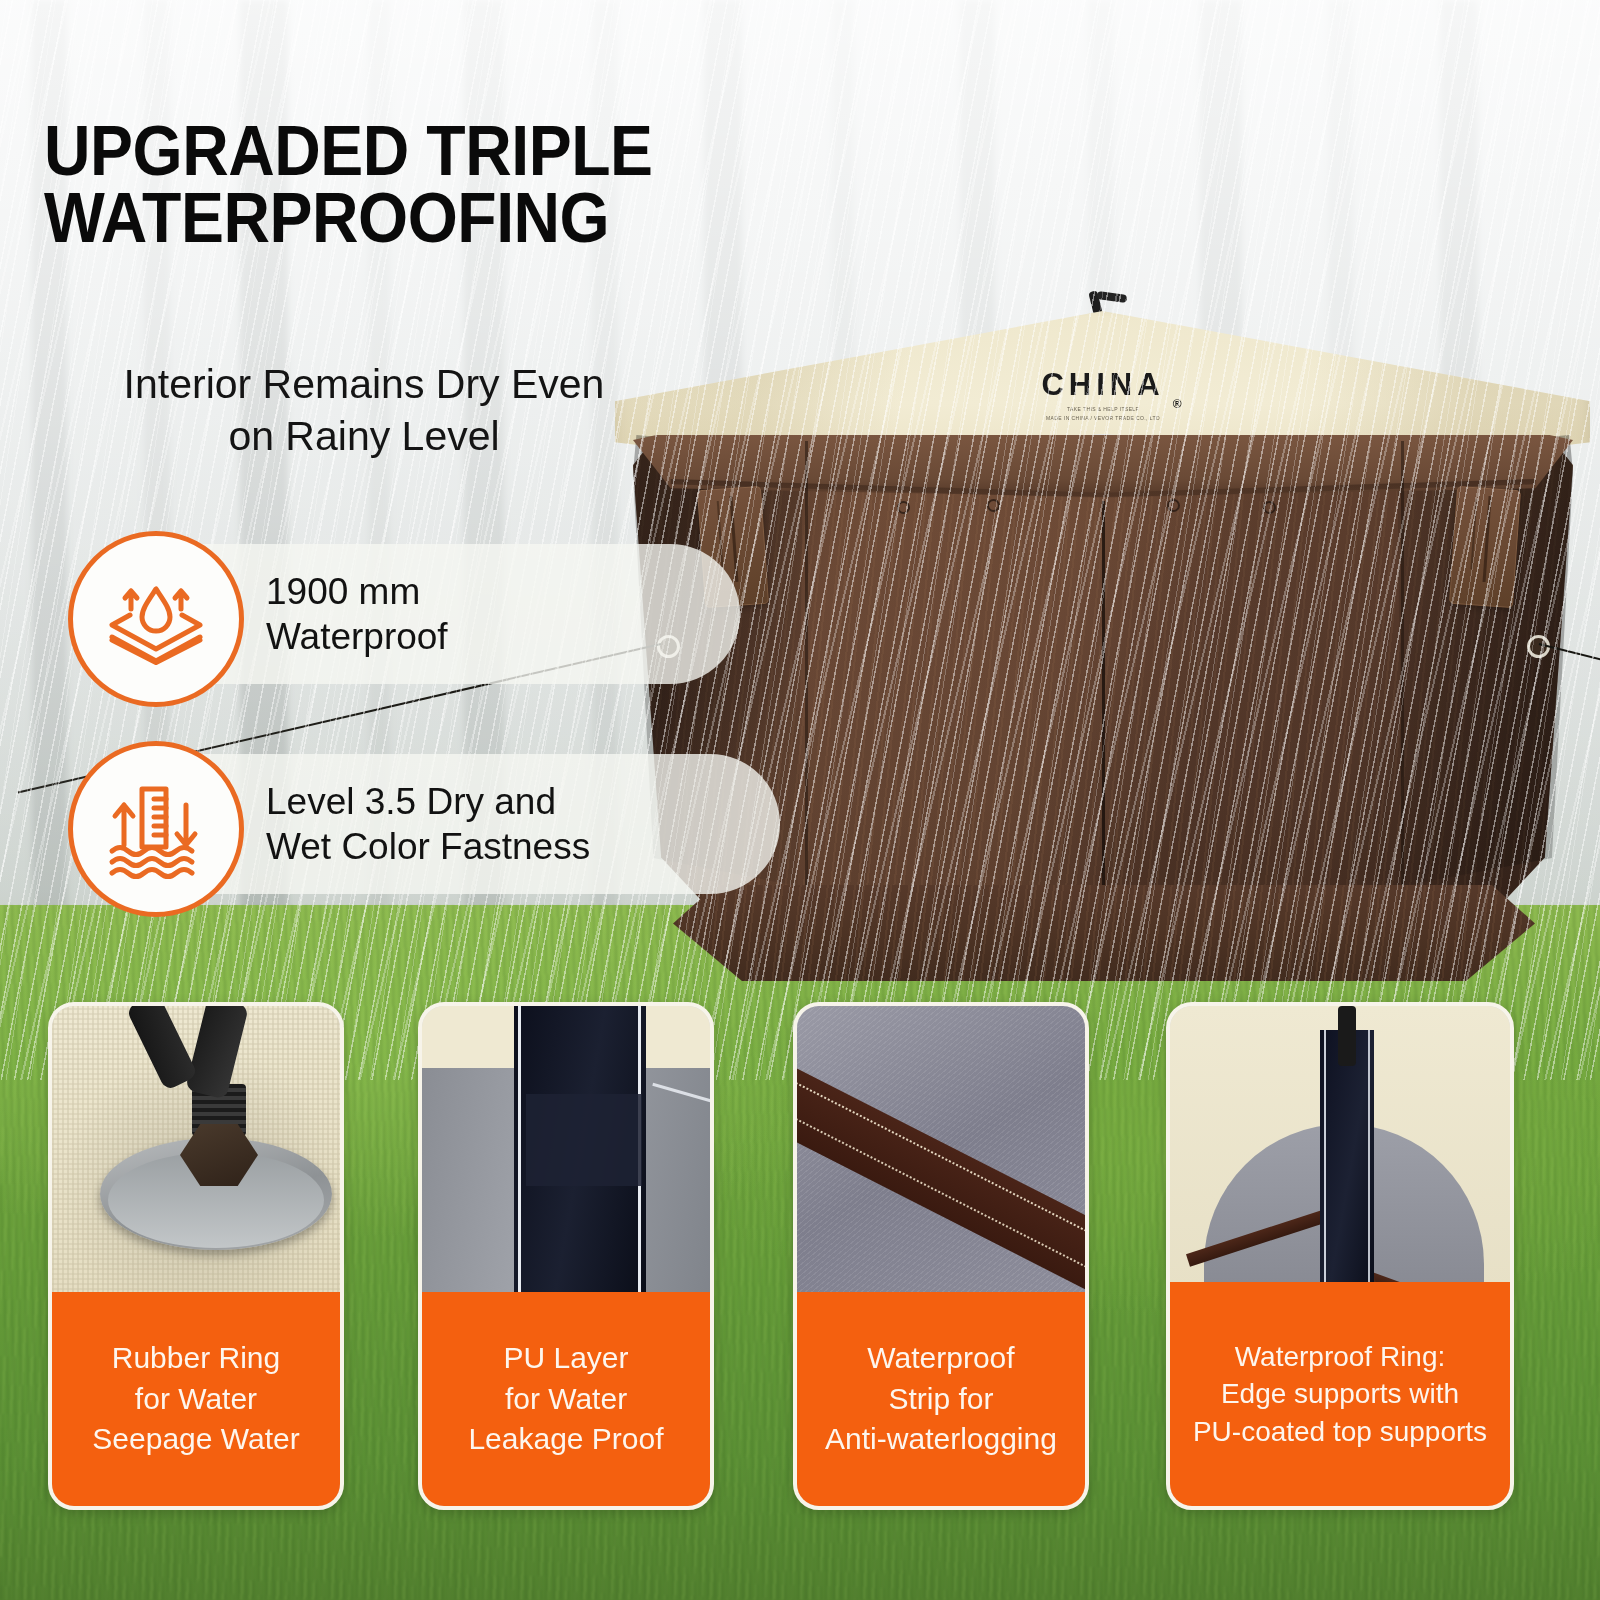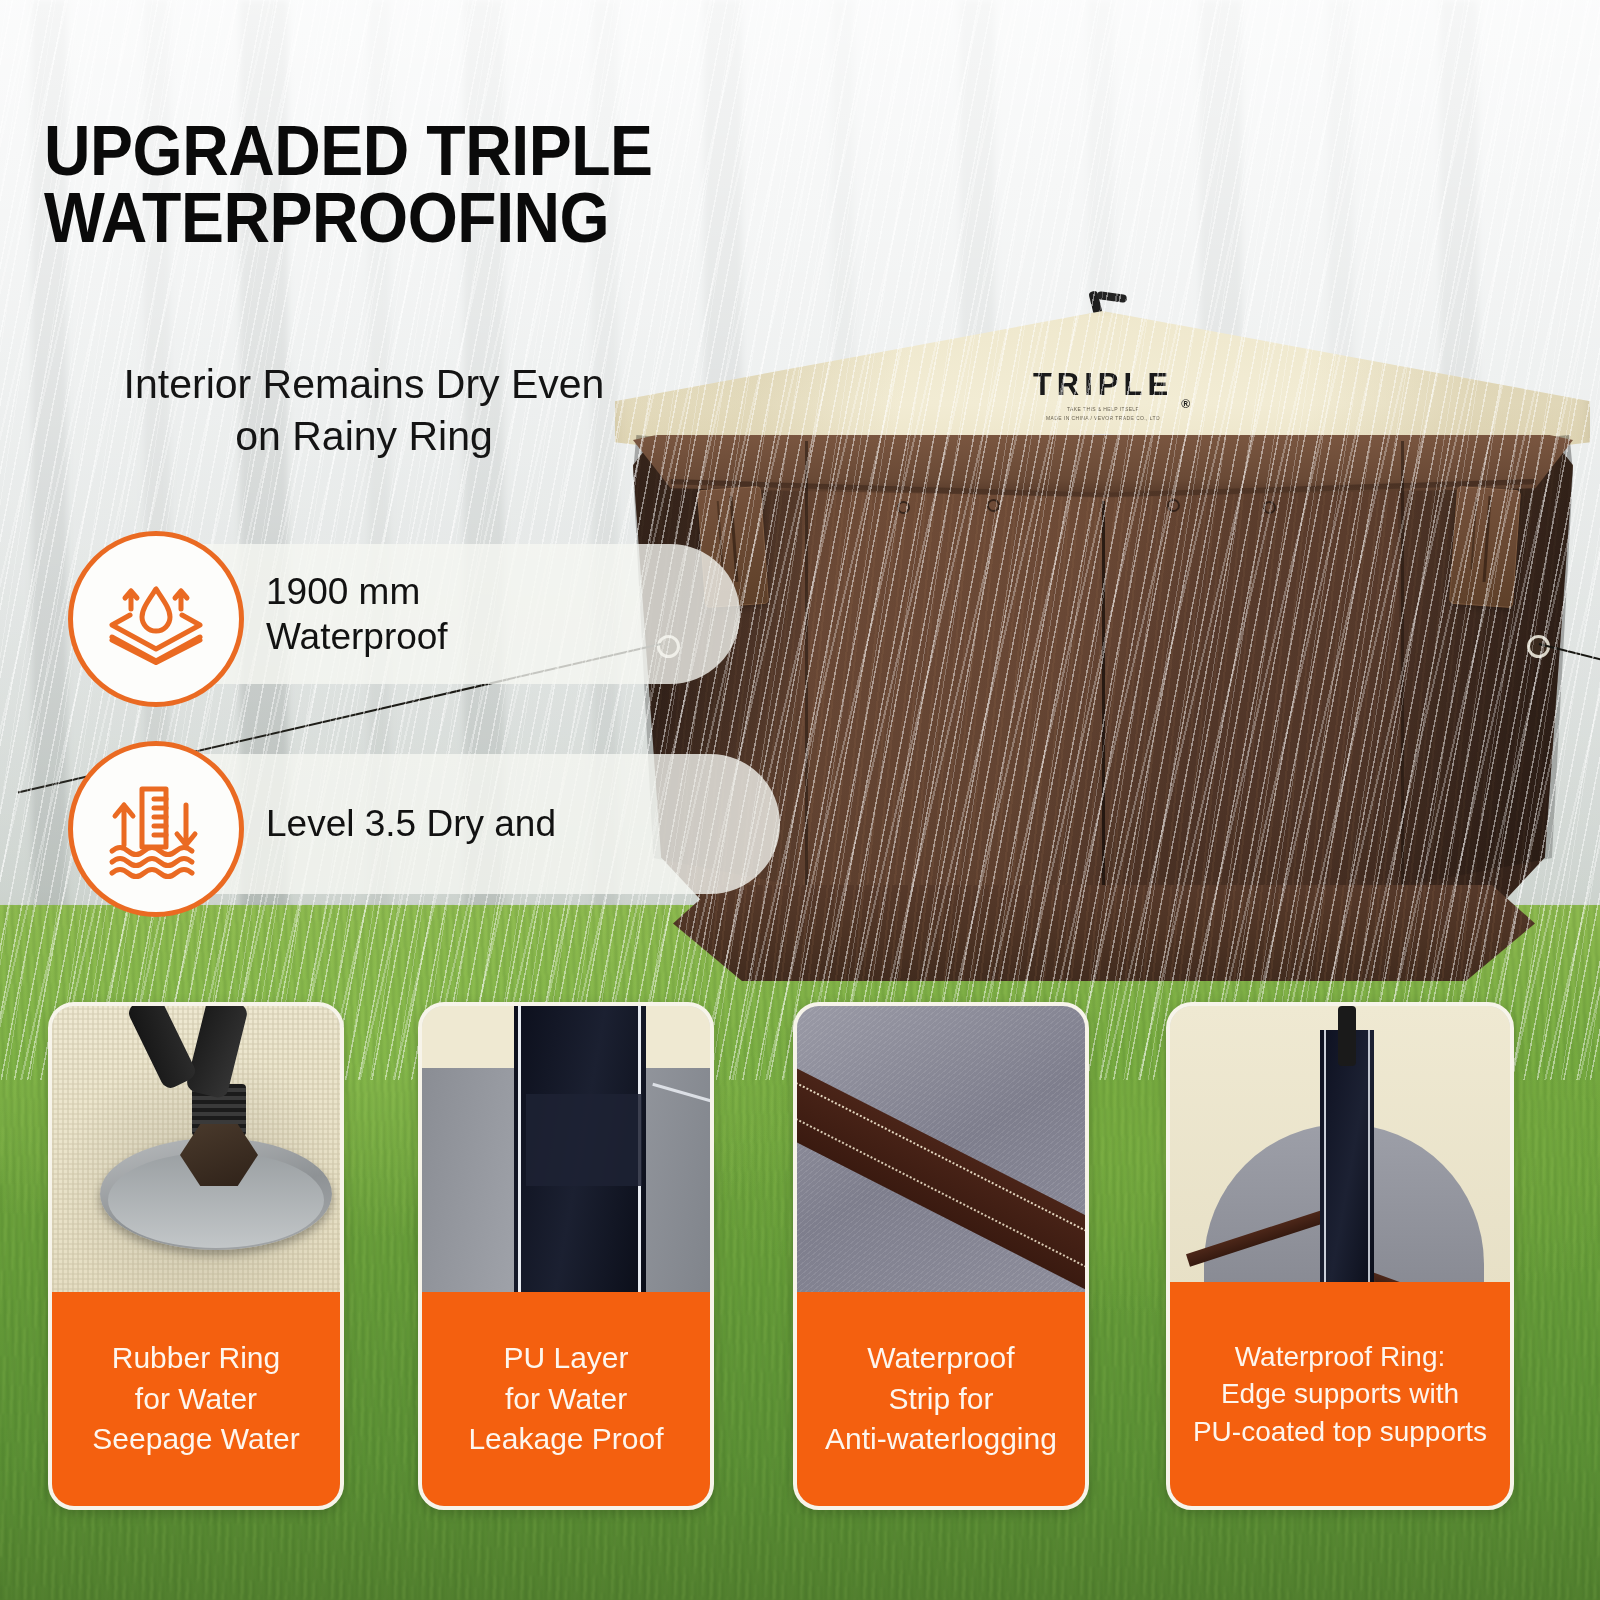--- a/index.html
+++ b/index.html
@@ -210,21 +210,21 @@
 
   <div class="tent">
     <div class="peak">
         <i></i>
         <b></b>
       </div>
     <div class="canopy"></div>
     <div class="canopy-shade"></div>
 
     <div class="logo">
-      <span class="mark">TRIPLE</span><span class="mark" style="letter-spacing:0;position:relative;width:0;"><span class="reg">®</span></span>
+      <span class="mark">CHINA</span><span class="mark" style="letter-spacing:0;position:relative;width:0;"><span class="reg">®</span></span>
       <div class="fine">TAKE THIS &amp; HELP ITSELF</div>
       <div class="fine">MADE IN CHINA / VEVOR TRADE CO., LTD</div>
     </div>
 
     <div class="walls"></div>
     <div class="wall-tex"></div>
     <div class="wall-sheen"></div>
     <div class="facet-l"></div>
     <div class="facet-r"></div>
     <div class="valance"></div>
@@ -259,21 +259,21 @@
 
   <div class="rain"></div>
   <div class="rain2"></div>
 
   <div class="headline">
     <div>UPGRADED TRIPLE</div>
     <div>WATERPROOFING</div>
   </div>
   <div class="subhead">
     <div>Interior Remains Dry Even</div>
-    <div>on Rainy Ring</div>
+    <div>on Rainy Level</div>
   </div>
 
   <div class="badge b1">
     <div class="circle">
       <svg width="104" height="104" viewBox="0 0 104 104">
         <g fill="none" stroke="#ea6a22" stroke-width="5" stroke-linejoin="round" stroke-linecap="round">
           <path d="M52 22 C44 34, 38 42, 38 50 a14 14 0 0 0 28 0 c0-8 -6-16 -14-28 Z"></path>
           <path d="M22 14 v18 M22 14 l-6 7 M22 14 l6 7" transform="translate(5,10)"></path>
           <path d="M22 14 v18 M22 14 l-6 7 M22 14 l6 7" transform="translate(55,10)"></path>
           <path d="M26 48 L8 58 L52 82 L96 58 L78 48"></path>
@@ -297,20 +297,21 @@
           <path d="M20 68 V28 M20 28 l-9 11 M20 28 l9 11"></path>
           <path d="M82 28 V68 M82 68 l-9 -11 M82 68 l9 -11"></path>
           <path d="M8 74 q8 -7 16 0 t16 0 t16 0 t16 0 t16 0"></path>
           <path d="M8 85 q8 -7 16 0 t16 0 t16 0 t16 0 t16 0"></path>
           <path d="M8 96 q8 -7 16 0 t16 0 t16 0 t16 0 t16 0"></path>
         </g>
       </svg>
     </div>
     <div class="btext">
       <div>Level 3.5 Dry and</div>
+      <div>Wet Color Fastness</div>
     </div>
   </div>
 
   <div class="cards">
 
     <div class="card c1 shadow-soft">
       <div class="photo">
         <div class="p1">
             <span class="weave"></span>
           <span class="ring"></span>

